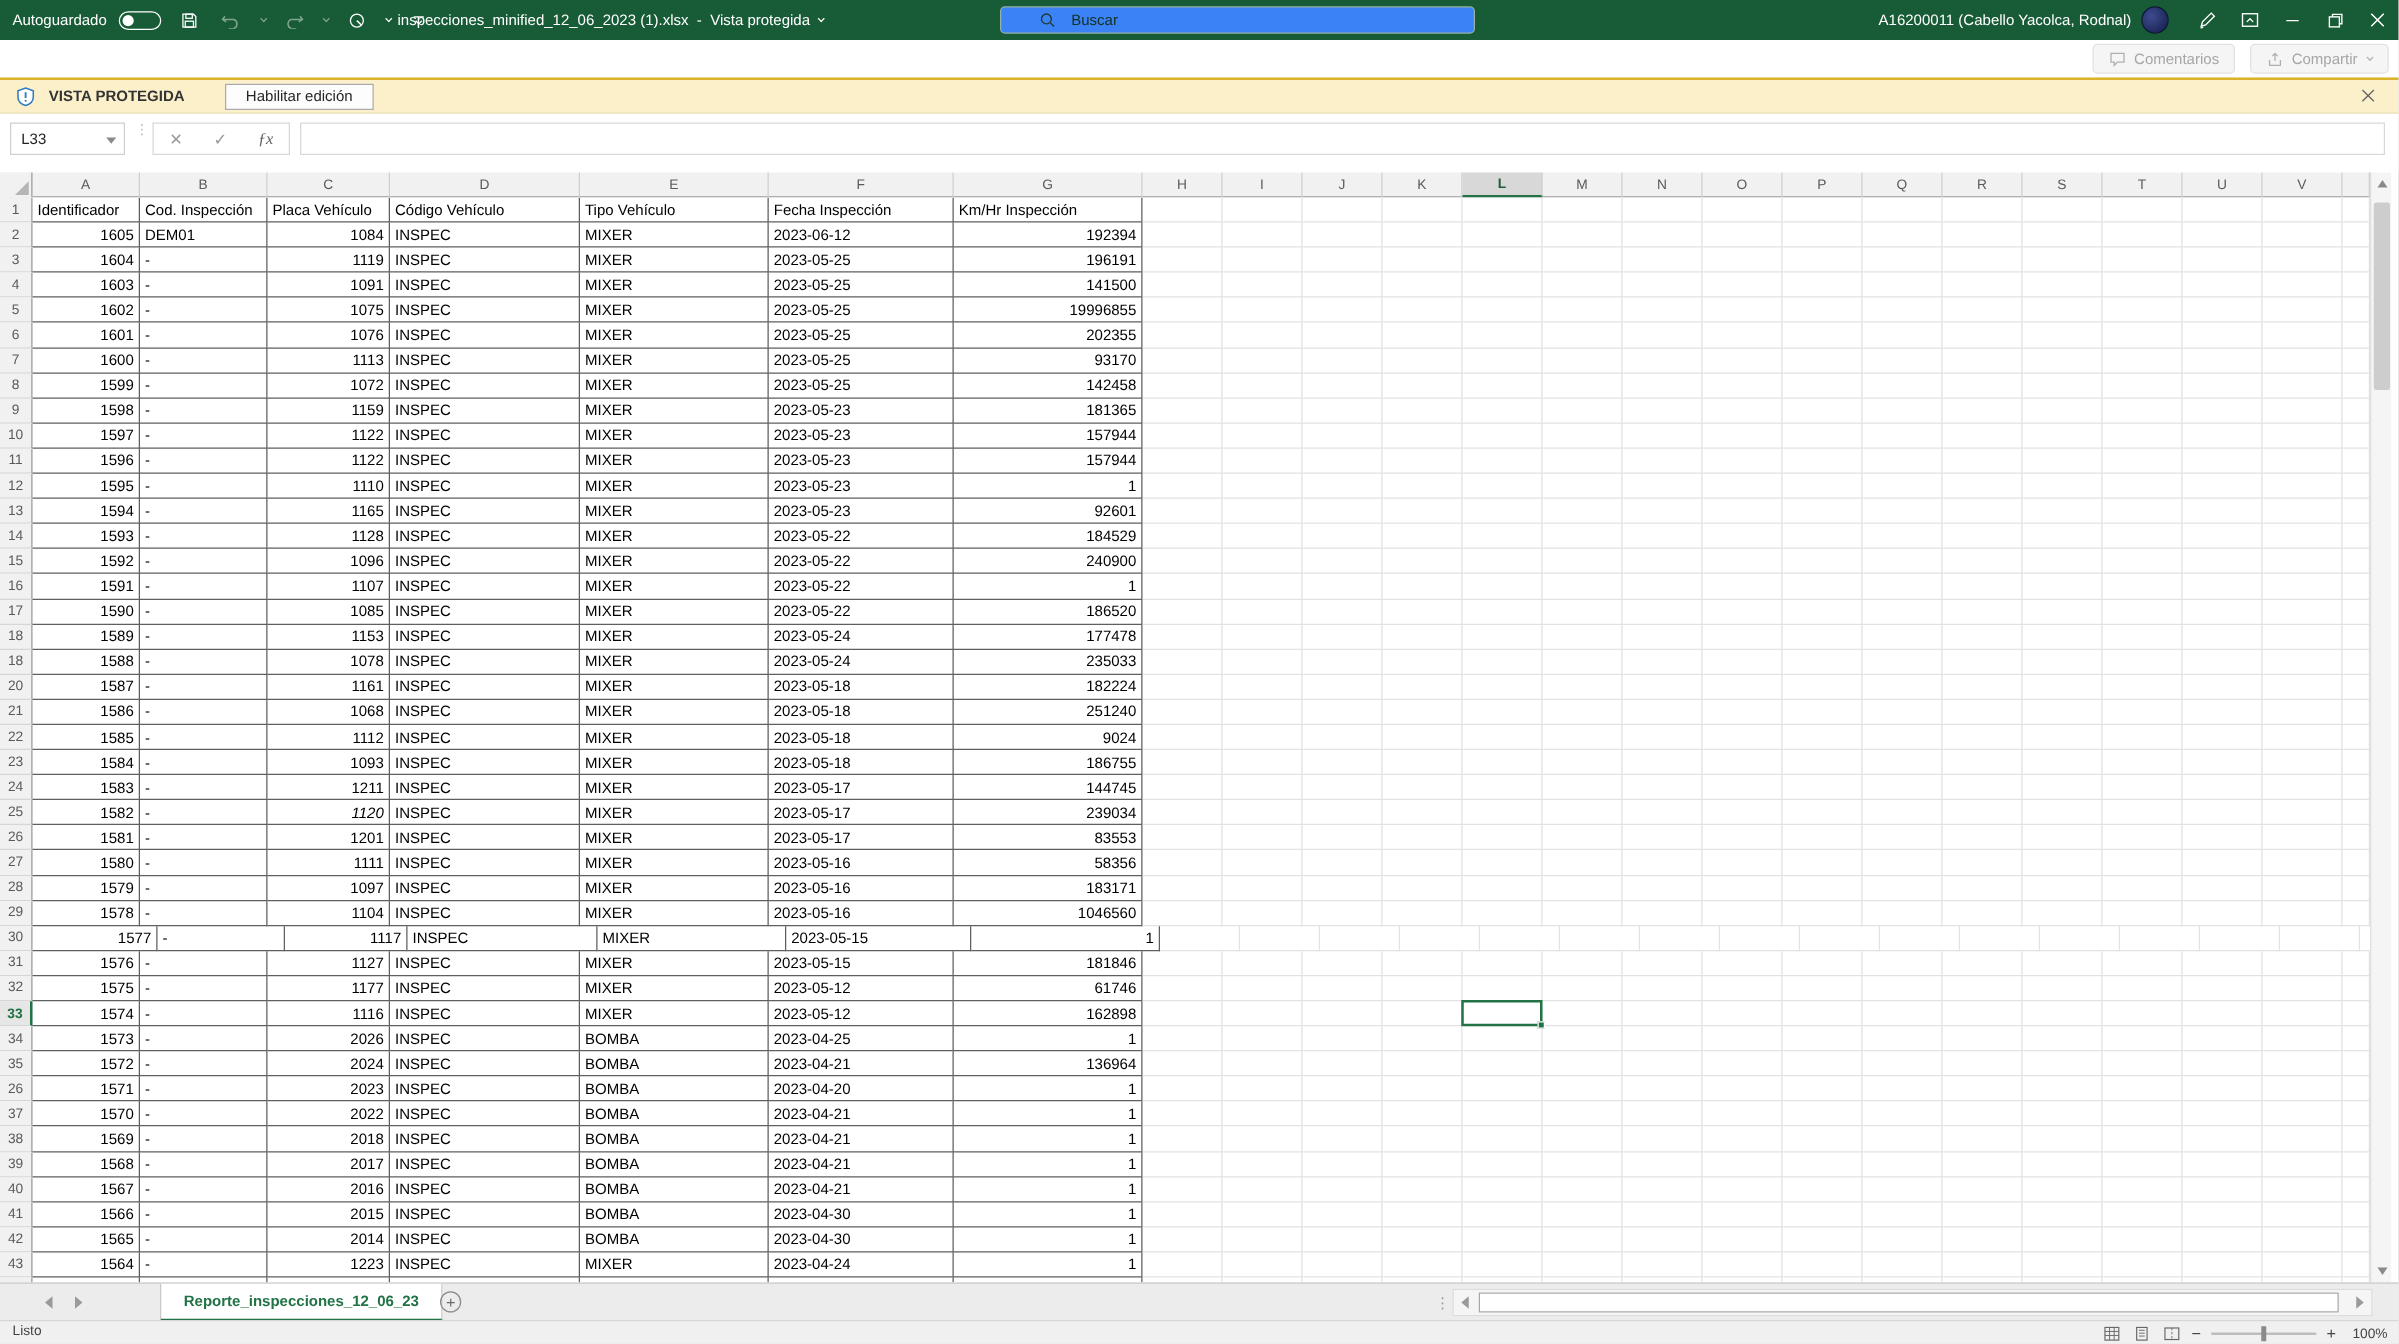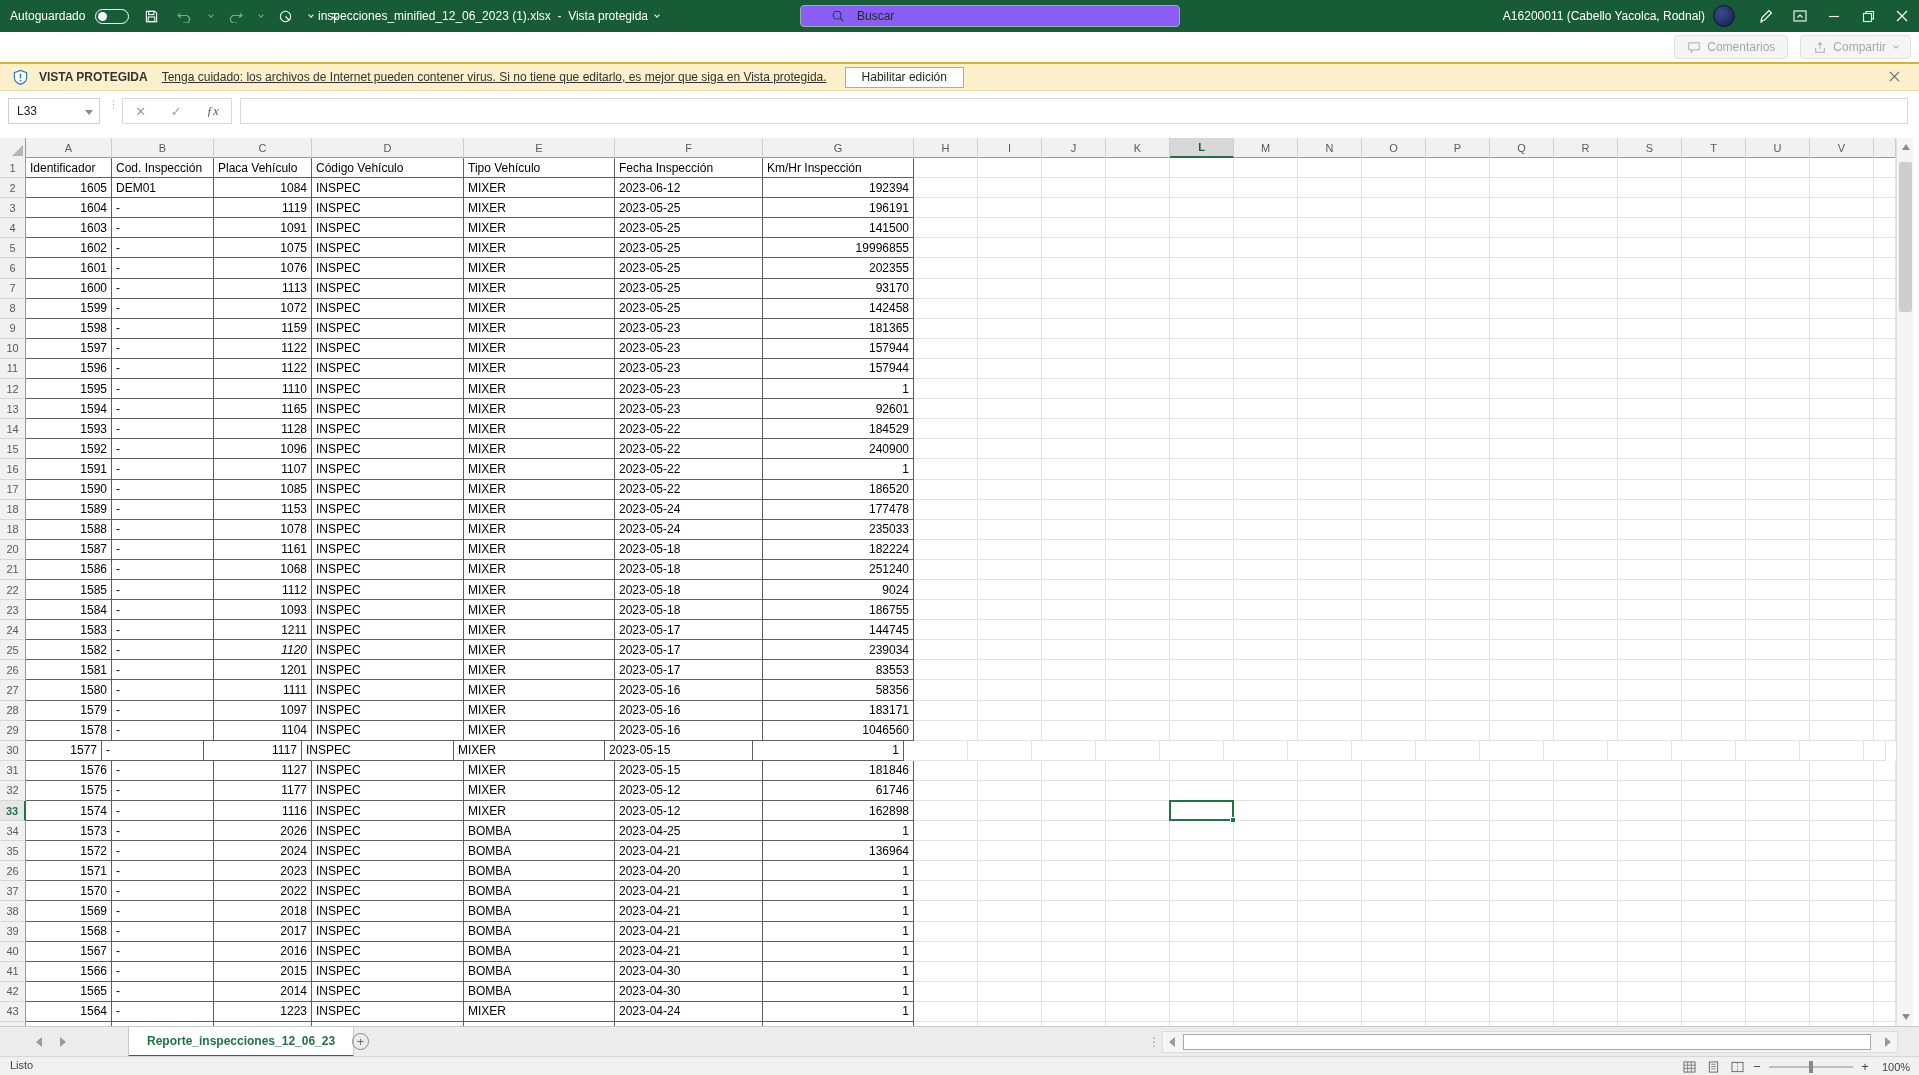--- a/index.html
+++ b/index.html
@@ -13,21 +13,21 @@
   .tb-autosave{font-size:12px;color:#fff;}
   .toggle{width:34px;height:15px;border:1px solid #fff;border-radius:8px;position:relative;}
   .toggle .knob{position:absolute;left:2px;top:2px;width:9px;height:9px;border-radius:50%;background:#fff;}
   .tb-btn{width:24px;height:24px;display:flex;align-items:center;justify-content:center;}
   .dim{opacity:.45;}
   .chev{display:inline-block;width:6px;height:6px;border-right:1px solid #fff;border-bottom:1px solid #fff;transform:rotate(45deg);margin-left:2px;margin-top:-3px;}
   .chev.small{width:4px;height:4px;}
   .qat-more{display:inline-flex;flex-direction:column;align-items:center;gap:1px;}
   .qat-more .bar{width:8px;height:1px;background:#fff;}
   .tb-title{position:absolute;left:318px;top:0;height:32px;display:flex;align-items:center;font-size:12px;color:#fff;white-space:nowrap;}
-  .tb-search{position:absolute;left:800px;top:5px;width:380px;height:22px;background:#8b5cf6;border:1px solid #93b3a2;border-radius:4px;display:flex;align-items:center;gap:8px;padding-left:56px;font-size:12px;color:#13301f;}
+  .tb-search{position:absolute;left:800px;top:5px;width:380px;height:22px;background:#3b82f6;border:1px solid #93b3a2;border-radius:4px;display:flex;align-items:center;gap:8px;padding-left:56px;font-size:12px;color:#13301f;}
   .tb-right{position:absolute;right:0;top:0;height:32px;display:flex;align-items:center;}
   .tb-user{font-size:12px;color:#fff;margin-right:8px;}
   .avatar{width:22px;height:22px;border-radius:50%;background:radial-gradient(circle at 35% 35%,#3c4b8f,#131c47);margin-right:14px;border:1px solid #0e1833;}
   .winbtn{width:34px;height:32px;display:flex;align-items:center;justify-content:center;}
 
   
   .menurow{position:absolute;left:0;top:32px;width:1919px;height:30px;background:#fff;}
   .tabs{position:absolute;left:6px;top:0;height:30px;display:flex;align-items:center;}
   .rtab{padding:0 13px;font-size:12.5px;color:#444;height:30px;display:flex;align-items:center;white-space:nowrap;}
   .menu-right{position:absolute;right:8px;top:3px;display:flex;gap:12px;}
@@ -215,21 +215,20 @@
 
   <div class="protbar">
     <span class="prot-ico">
       <svg width="17" height="17" viewBox="0 0 18 18">
           <path d="M9 1.5 L15.5 3.8 V9 c0 4-3 6.2-6.5 7.3 C5.5 15.2 2.5 13 2.5 9 V3.8 Z" fill="#fff" stroke="#2f7cc0" stroke-width="1.3"></path>
           <path d="M9 5 V10" stroke="#2f7cc0" stroke-width="1.6"></path>
           <circle cx="9" cy="12.3" r="0.9" fill="#2f7cc0"></circle>
         </svg>
     </span>
     <span class="prot-label">VISTA PROTEGIDA</span>
-    <span class="prot-msg">Tenga cuidado: los archivos de Internet pueden contener virus. Si no tiene que editarlo, es mejor que siga en Vista protegida.</span>
     <span class="prot-btn">Habilitar edición</span>
     <span class="prot-close">
       <svg width="11" height="11" viewBox="0 0 12 12">
           <path d="M1 1 L11 11 M11 1 L1 11" stroke="#666" stroke-width="1.2"></path>
         </svg>
     </span>
   </div>
 
   <div class="fbar">
     <div class="namebox">
@@ -1023,21 +1022,21 @@
         <span class="c empty" style="width: 64px;"></span>
         <span class="c empty" style="width: 64px;"></span>
         <span class="c empty" style="width: 64px;"></span>
         <span class="c empty" style="width: 64px;"></span>
         <span class="c empty" style="width: 64px;"></span>
         <span class="c empty" style="width: 64px;"></span>
         <span class="c empty" style="width: 22px;"></span>
       </div>
       <div class="grow">
         <span class="gut">30</span>
-        <span class="c data num" style="width: 76px;">1577</span>
+        <span class="c data num" style="width: 100px;">1577</span>
         <span class="c data" style="width: 102px;">-</span>
         <span class="c data num" style="width: 98px;">1117</span>
         <span class="c data" style="width: 152px;">INSPEC</span>
         <span class="c data" style="width: 151px;">MIXER</span>
         <span class="c data" style="width: 148px;">2023-05-15</span>
         <span class="c data num" style="width: 151px;">1</span>
         <span class="c empty" style="width: 64px;"></span>
         <span class="c empty" style="width: 64px;"></span>
         <span class="c empty" style="width: 64px;"></span>
         <span class="c empty" style="width: 64px;"></span>

